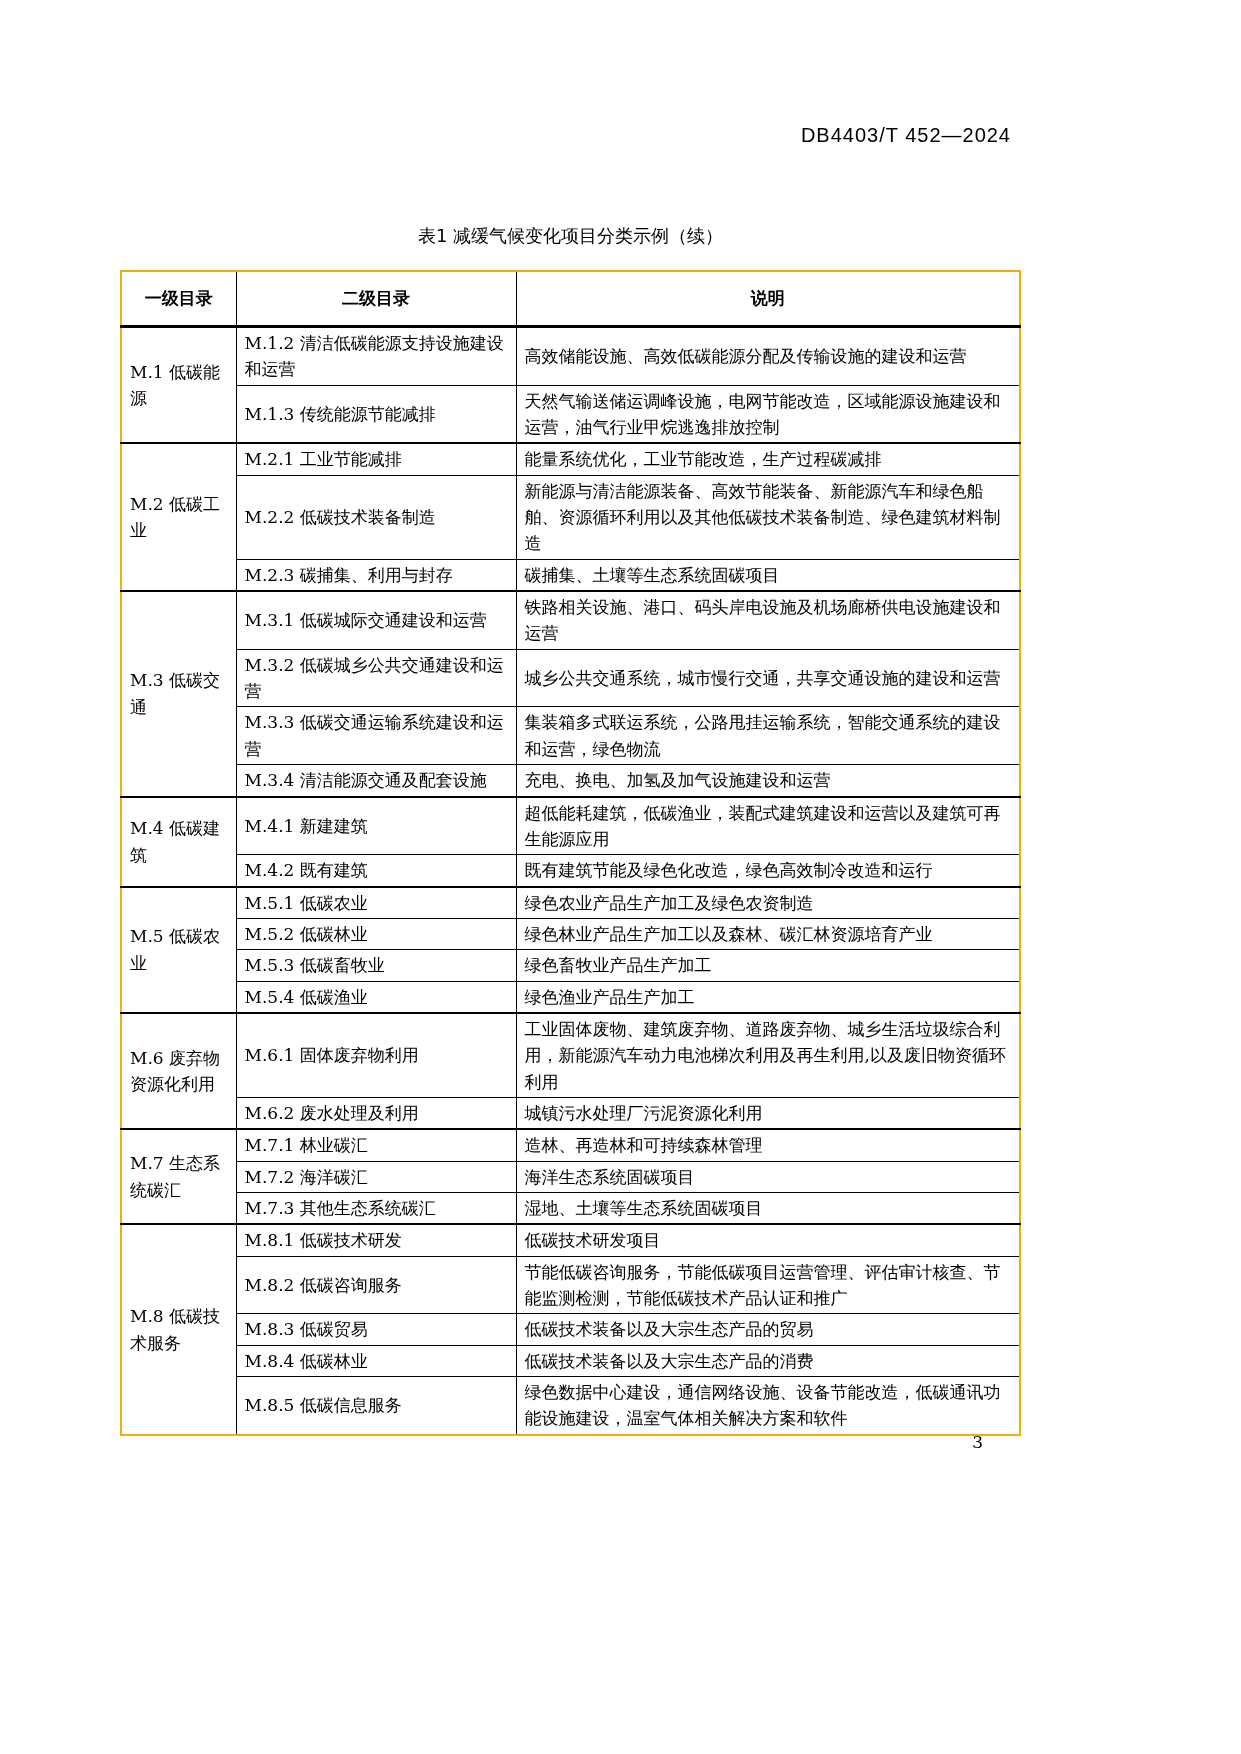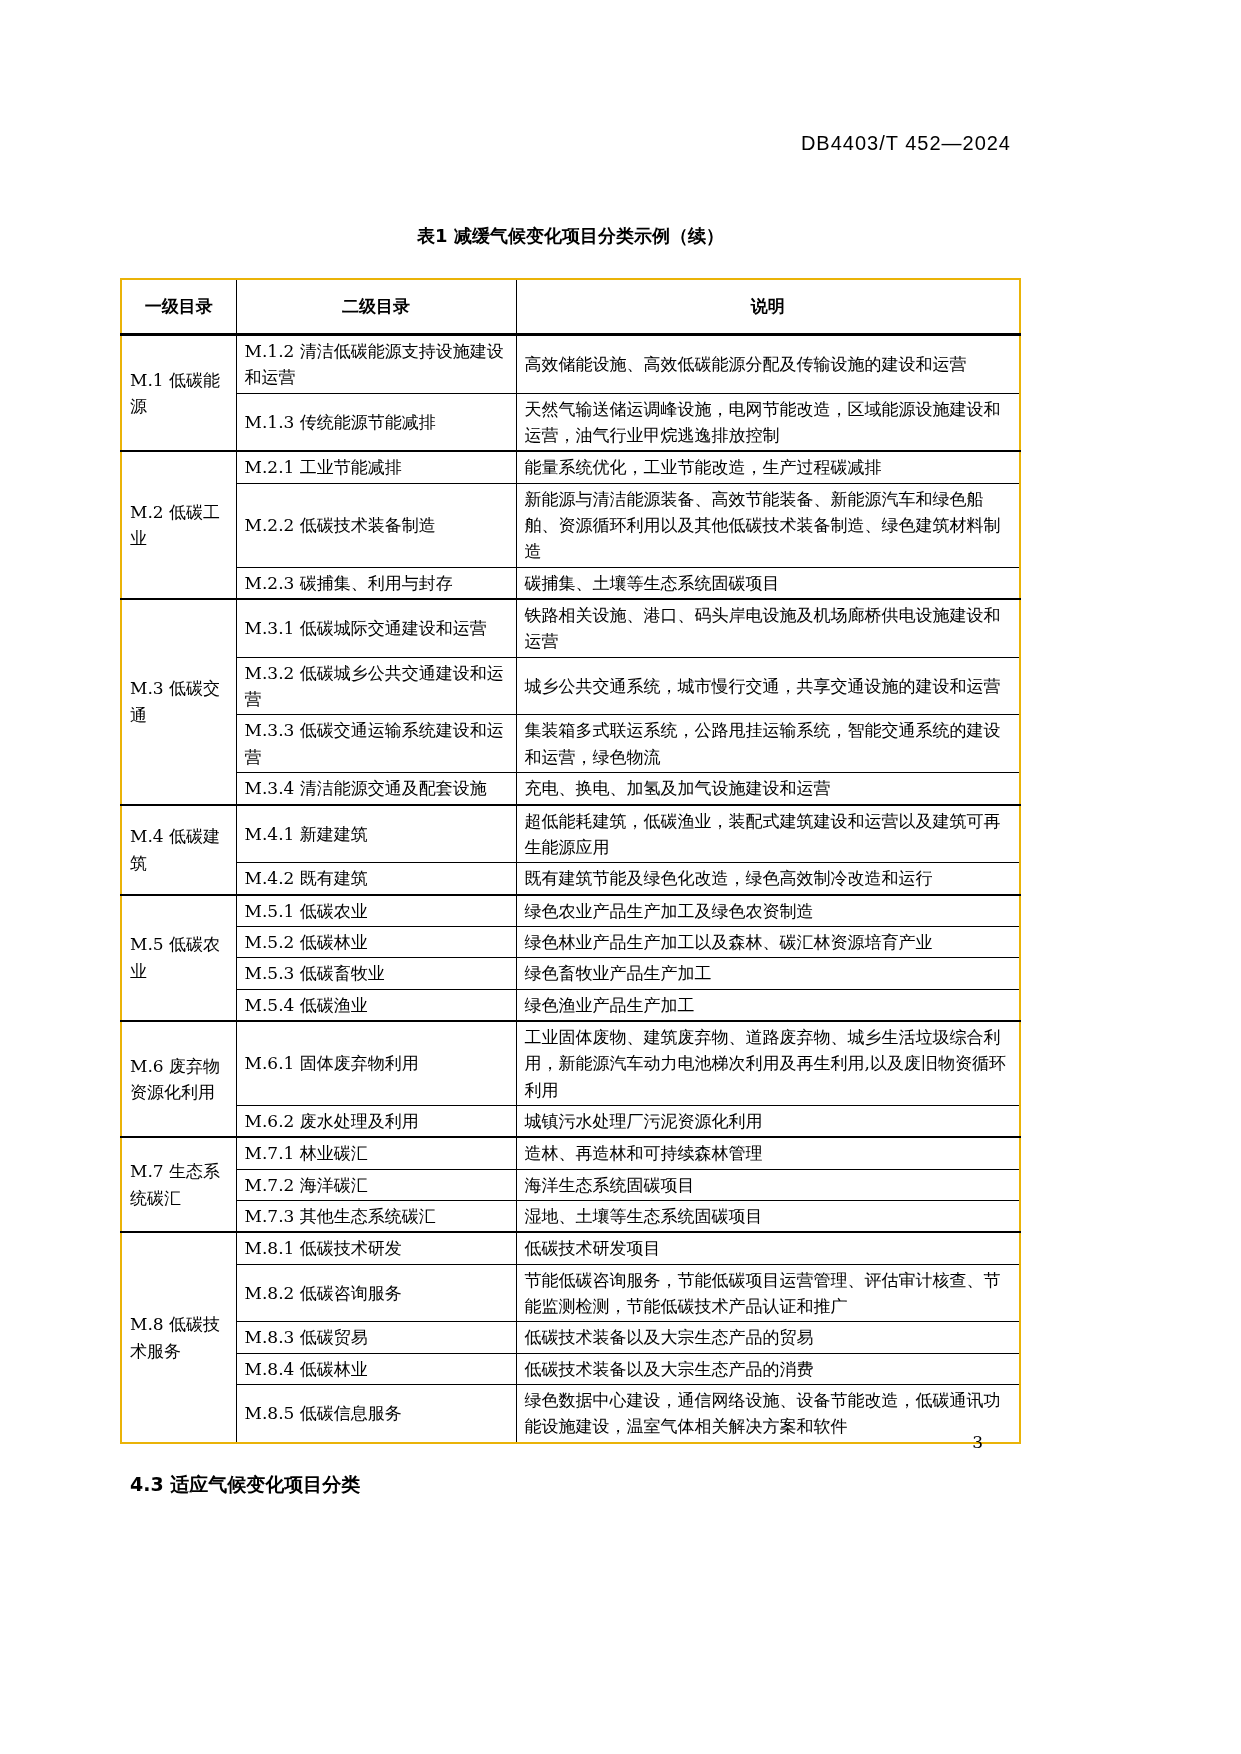--- a/index.html
+++ b/index.html
@@ -8,37 +8,37 @@
     width: 1241px;
     height: 1754px;
     margin: 0 auto;
     background: #ffffff;
     font-family: "DejaVu Sans", sans-serif;
     color: #000;
     overflow: hidden;
   }
   .doc-number {
     position: absolute;
-    top: 132px;
+    top: 124px;
     right: 230px;
     font-size: 20px;
     letter-spacing: 1px;
     font-family: "Liberation Sans", sans-serif;
   }
   .content {
     position: absolute;
     left: 120px;
     top: 224px;
     width: 901px;
   }
   .table-title {
     text-align: center;
-    font-weight: bold;
+    font-weight: normal;
     font-size: 18px;
-    margin-bottom: 30px;
+    margin-bottom: 22px;
   }
   table.class-table {
     width: 100%;
     border-collapse: collapse;
     border: 2px solid #eab308;
     table-layout: fixed;
   }
   table.class-table th {
     font-size: 17px;
     font-weight: bold;
@@ -205,19 +205,18 @@
             <td class="col2">M.8.4 低碳林业</td>
             <td class="col3">低碳技术装备以及大宗生态产品的消费</td>
           </tr>
           <tr>
             <td class="col2">M.8.5 低碳信息服务</td>
             <td class="col3">绿色数据中心建设，通信网络设施、设备节能改造，低碳通讯功能设施建设，温室气体相关解决方案和软件</td>
           </tr>
         </tbody>
     </table>
 
-    <div class="section-heading">4.3  适应气候变化项目分类</div>
 
   </div>
 
   <div class="page-number">3</div>
 
 </div>
 
 </body></html>

